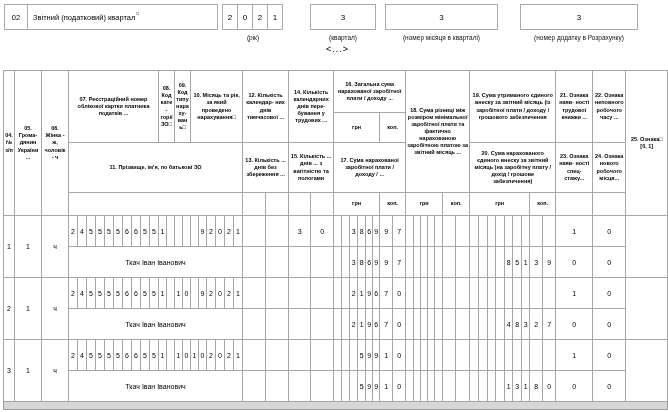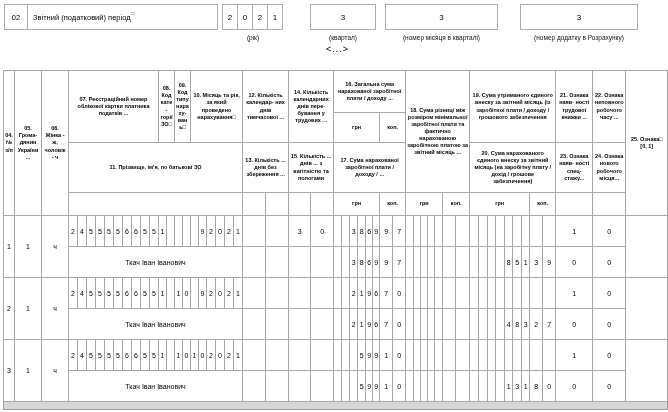--- a/index.html
+++ b/index.html
@@ -42,21 +42,21 @@
   .name-cell{font-size:7px;}
   tr.grayrow td{background:#d6d6d6;border-color:#9e9e9e;height:8px;}
   .hC th{font-weight:bold;}
 </style>
 </head>
 <body>
 
 <div>
   <div class="box" id="box02">02</div>
   <div class="box" id="label02">
-    <span>Звітний (податковий) період</span>
+    <span>Звітний (податковий) квартал</span>
       <span class="sup">□</span>
   </div>
   <div class="box ydigit" id="yd0">2</div>
   <div class="box ydigit" id="yd1">0</div>
   <div class="box ydigit" id="yd2">2</div>
   <div class="box ydigit" id="yd3">1</div>
   <div class="box" id="quarterBox">3</div>
   <div class="box" id="monthBox">3</div>
   <div class="box" id="annexBox">3</div>
   <div class="caption" id="capYear">(рік)</div>

